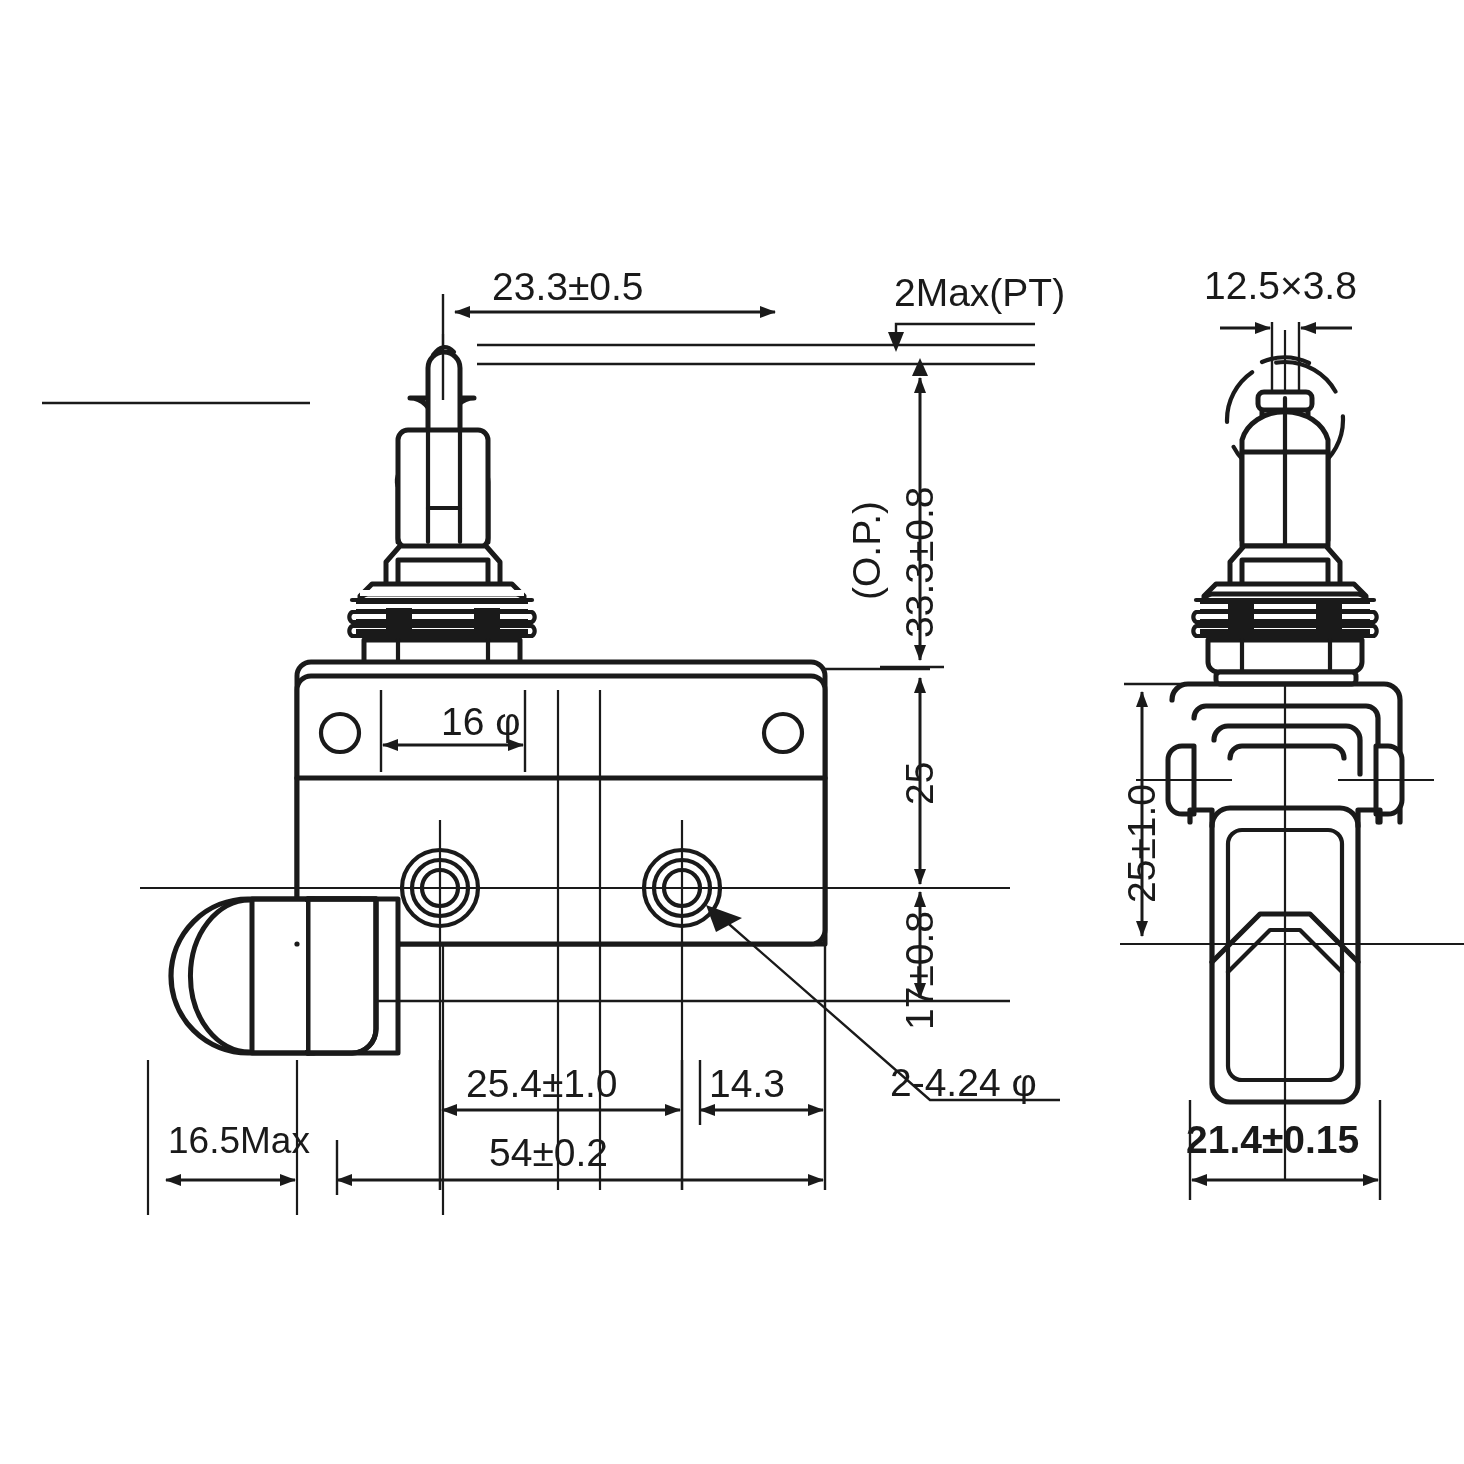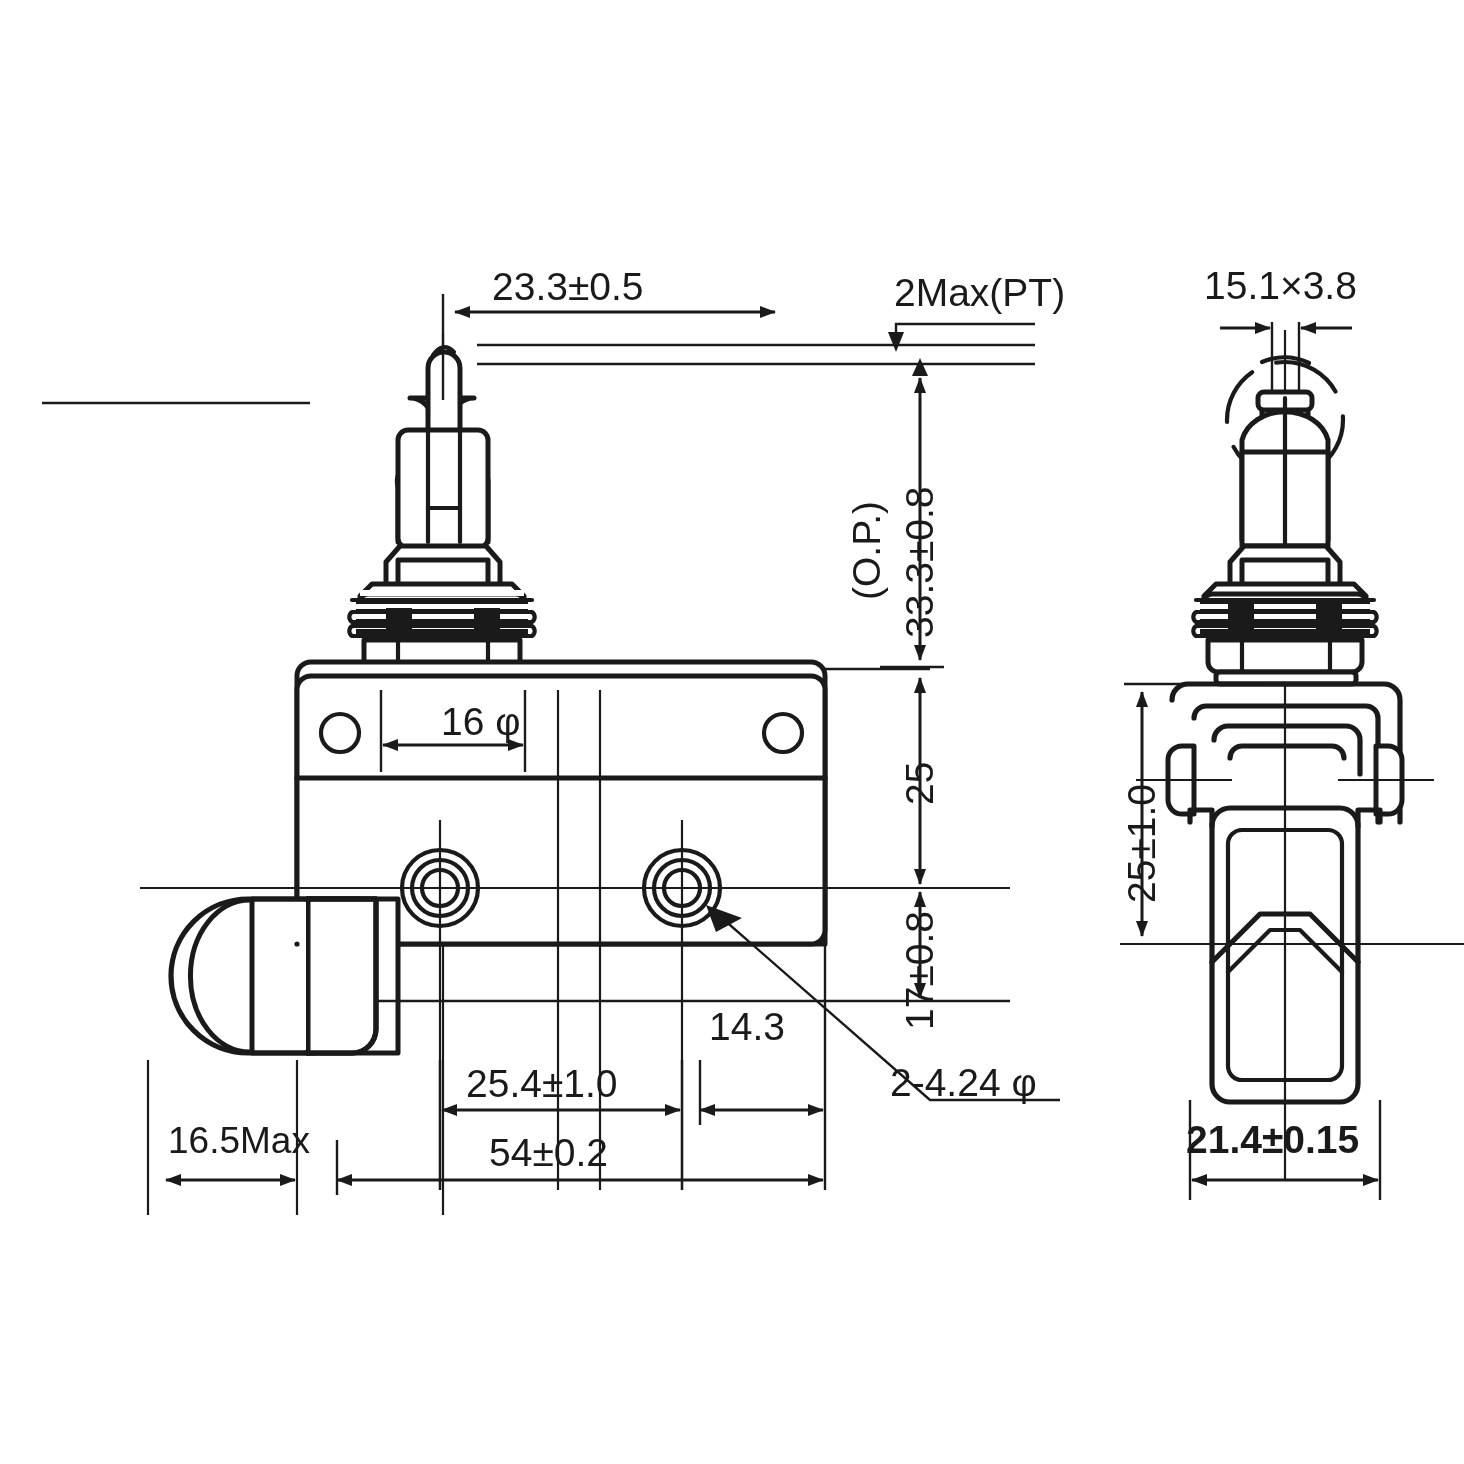--- a/index.html
+++ b/index.html
@@ -264,37 +264,37 @@
 
     <line class="th" x1="42" y1="403" x2="310" y2="403"></line>
 
   </svg>
 
 
   <div class="lbl big" style="left:492px; top:265px;">23.3±0.5</div>
 
   <div class="lbl big" style="left:894px; top:262px;margin-top:9px;">2Max(PT)</div>
 
-  <div class="lbl big" style="left:1204px; top:264px;">15.1×3.8</div>
+  <div class="lbl big" style="left:1204px; top:264px;">12.5×3.8</div>
 
   <div class="lbl big vert" style="left:845px; top:600px; transform:rotate(-90deg);">(O.P.)</div>
 
   <div class="lbl big vert" style="left:898px; top:638px; transform:rotate(-90deg);">33.3±0.8</div>
 
   <div class="lbl big vert" style="left:898px; top:805px; transform:rotate(-90deg);">25</div>
 
   <div class="lbl big vert" style="left:898px; top:1030px; transform:rotate(-90deg);">17±0.8</div>
 
   <div class="lbl big vert" style="left:1120px; top:903px; transform:rotate(-90deg);">25±1.0</div>
 
   <div class="lbl big" style="left:411px; top:700px;margin-left:30px;">16 φ</div>
 
   <div class="lbl big" style="left:466px; top:1062px;">25.4±1.0</div>
 
-  <div class="lbl big" style="left:709px; top:1005px;">14.3</div>
+  <div class="lbl big" style="left:709px; top:1062px;">14.3</div>
 
   <div class="lbl big" style="left:489px; top:1131px;">54±0.2</div>
 
   <div class="lbl med" style="left:150px; top:1120px;">16.5Max</div>
 
   <div class="lbl big" style="left:890px; top:1061px;">2-4.24 φ</div>
 
   <div class="lbl big" style="left:1186px; top:1118px;font-weight:bold;">21.4±0.15</div>
 
 </div>

